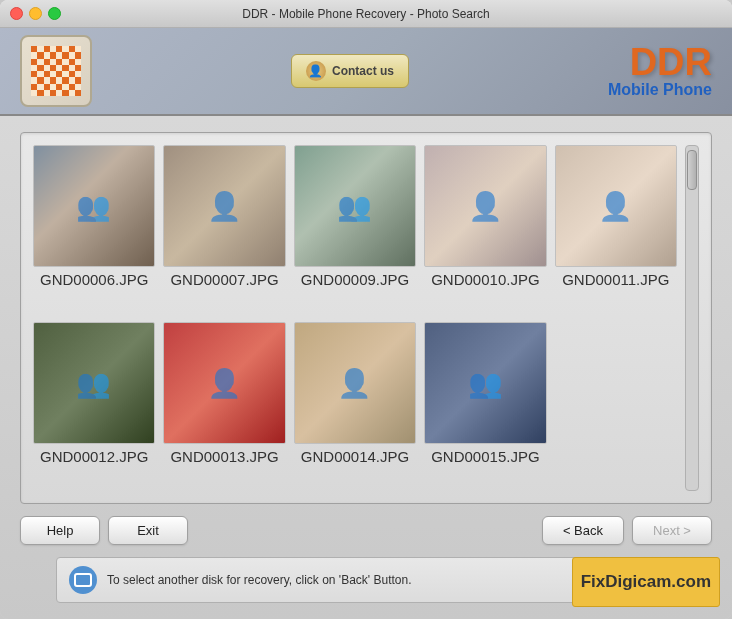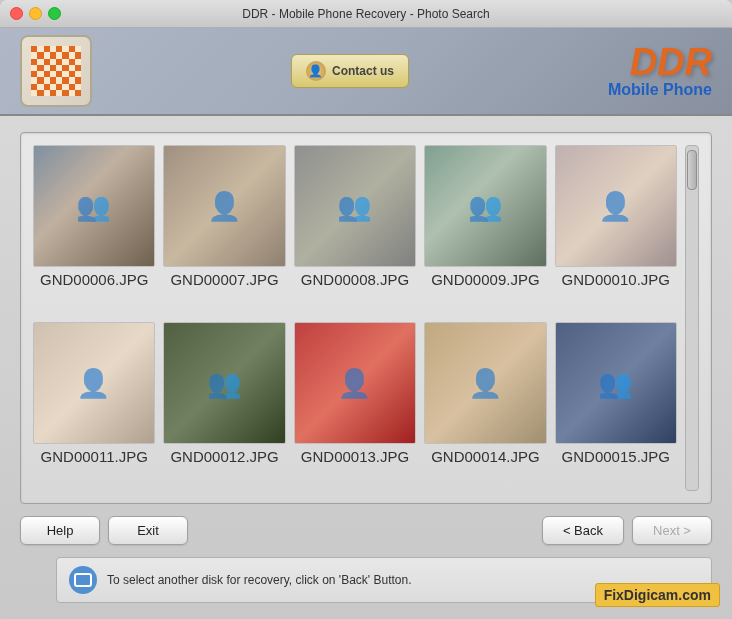--- a/index.html
+++ b/index.html
@@ -111,21 +111,20 @@
       font-size: 12px;
     }
 
     .ddr-logo {
       text-align: right;
     }
     .ddr-title {
       font-size: 38px;
       font-weight: 900;
       color: #e06820;
-      font-style: italic;
       text-shadow: 2px 2px 4px rgba(0,0,0,0.2);
       line-height: 1;
     }
     .ddr-subtitle {
       font-size: 16px;
       font-weight: 600;
       color: #2060c0;
       text-align: right;
     }
 
@@ -303,22 +302,22 @@
     }
 
     
     .watermark {
       position: absolute;
       bottom: 12px;
       right: 12px;
       background: #f0c040;
       border: 1px solid #d0a020;
       border-radius: 3px;
-      padding: 3px 8px;
-      font-size: 14px;
+      padding: 14px 8px;
+      font-size: 17px;
       font-weight: 700;
       color: #333;
     }
 
     
     .photo-1 { background: linear-gradient(135deg, #8090a0 0%, #c0b0a0 40%, #706050 100%); }
     .photo-2 { background: linear-gradient(135deg, #a09080 0%, #c8b8a0 50%, #908070 100%); }
     .photo-3 { background: linear-gradient(135deg, #909090 0%, #b0b0a0 50%, #808080 100%); }
     .photo-4 { background: linear-gradient(135deg, #80a090 0%, #b0c0b0 40%, #607060 100%); }
     .photo-5 { background: linear-gradient(135deg, #c0b0b0 0%, #e0d0c0 50%, #a09090 100%); }
@@ -443,24 +442,20 @@
 
         <div class="photo-item">
           <div class="photo-thumb multi photo-1"></div>
           <span class="photo-label">GND00006.JPG</span>
         </div>
         <div class="photo-item">
           <div class="photo-thumb photo-2"></div>
           <span class="photo-label">GND00007.JPG</span>
         </div>
         <div class="photo-item">
-          <div class="photo-thumb multi photo-3"></div>
-          <span class="photo-label">GND00008.JPG</span>
-        </div>
-        <div class="photo-item">
           <div class="photo-thumb multi photo-4"></div>
           <span class="photo-label">GND00009.JPG</span>
         </div>
         <div class="photo-item">
           <div class="photo-thumb photo-5"></div>
           <span class="photo-label">GND00010.JPG</span>
         </div>
 
         <div class="photo-item">
           <div class="photo-thumb photo-6"></div>

